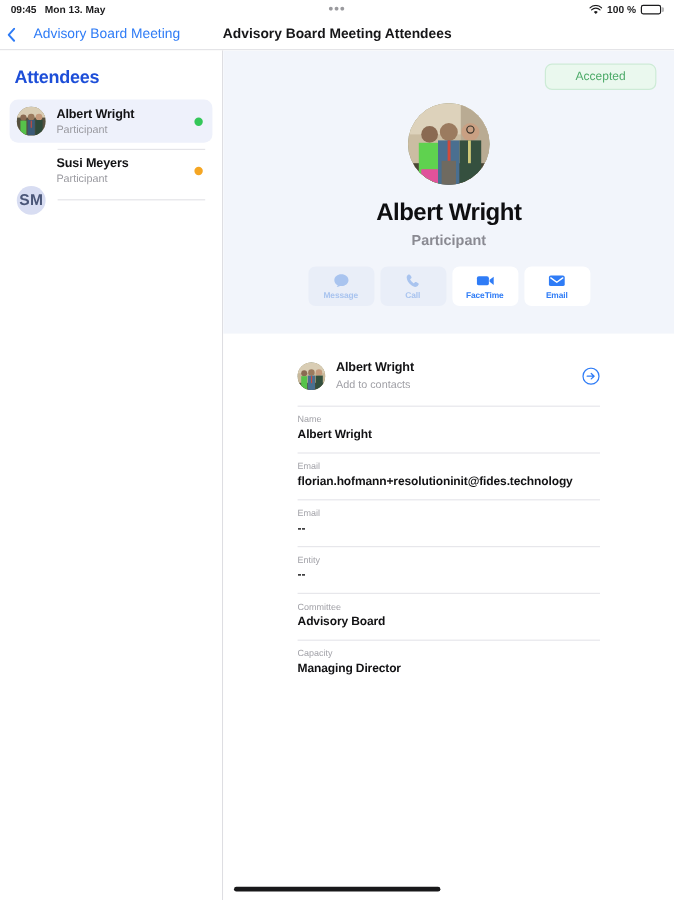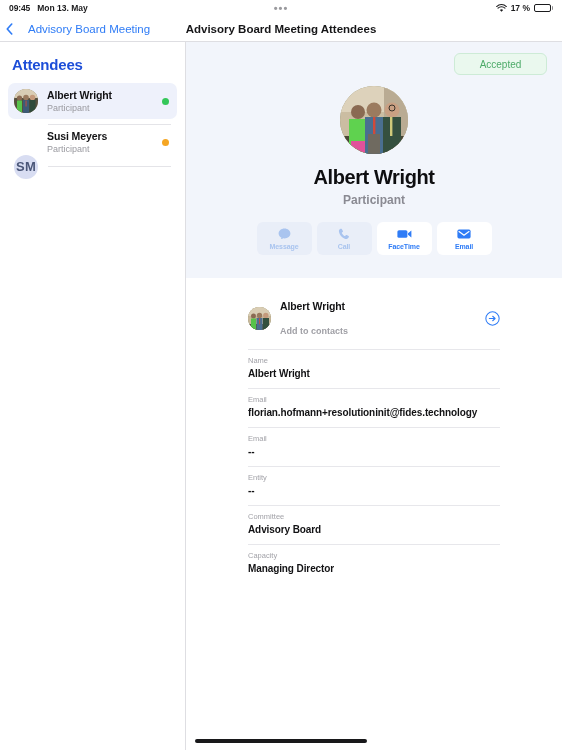--- a/index.html
+++ b/index.html
@@ -135,21 +135,21 @@
   .contact-head {
     position: relative; display: flex; align-items: center;
     padding-bottom: 12px;
   }
   .contact-av {
     width: 23px; height: 23px; border-radius: 50%; overflow: hidden;
     background: #7d8360; margin-right: 9px; flex: 0 0 23px;
   }
   .contact-name { font-size: 10.5px; font-weight: bold; color: #121214; line-height: 12px;
                   letter-spacing: -0.1px; }
-  .contact-sub { font-size: 9px; color: #a0a0a6; line-height: 12px; margin-top: 13px; font-weight: bold; }
+  .contact-sub { font-size: 9px; color: #a0a0a6; line-height: 12px; margin-top: 2px; }
   .go-btn {
     margin-left: auto; width: 15px; height: 15px; cursor: pointer;
   }
   .field { border-top: 0.5px solid #e7e7eb; padding: 6px 0 7px 0; }
   .field-label { font-size: 7.5px; color: #a2a2a8; line-height: 10px; }
   .field-value { font-size: 10px; font-weight: bold; color: #121214; line-height: 14px;
                  margin-top: 1px; letter-spacing: -0.1px; word-break: break-all; }
 
   
   .home-ind {
@@ -169,21 +169,21 @@
     </div>
     <div class="sb-center">•••</div>
     <div class="sb-right">
       <span>
         <svg class="wifi-ico" viewBox="0 0 16 12">
           <path d="M8 10.6 L5.6 8.2 A3.4 3.4 0 0 1 10.4 8.2 Z" fill="#1b1b1d"></path>
           <path d="M2.9 5.6 A7.2 7.2 0 0 1 13.1 5.6" stroke="#1b1b1d" stroke-width="1.5" fill="none" stroke-linecap="round"></path>
           <path d="M0.9 3.2 A10 10 0 0 1 15.1 3.2" stroke="#1b1b1d" stroke-width="1.5" fill="none" stroke-linecap="round"></path>
         </svg>
       </span>
-      <span>17 %</span>
+      <span>100 %</span>
       <span class="batt">
         <span class="batt-body"><span class="batt-fill"></span></span>
         <span class="batt-cap"></span>
       </span>
     </div>
   </div>
 
   <div class="navbar">
     <div class="back-btn">
       <span>

